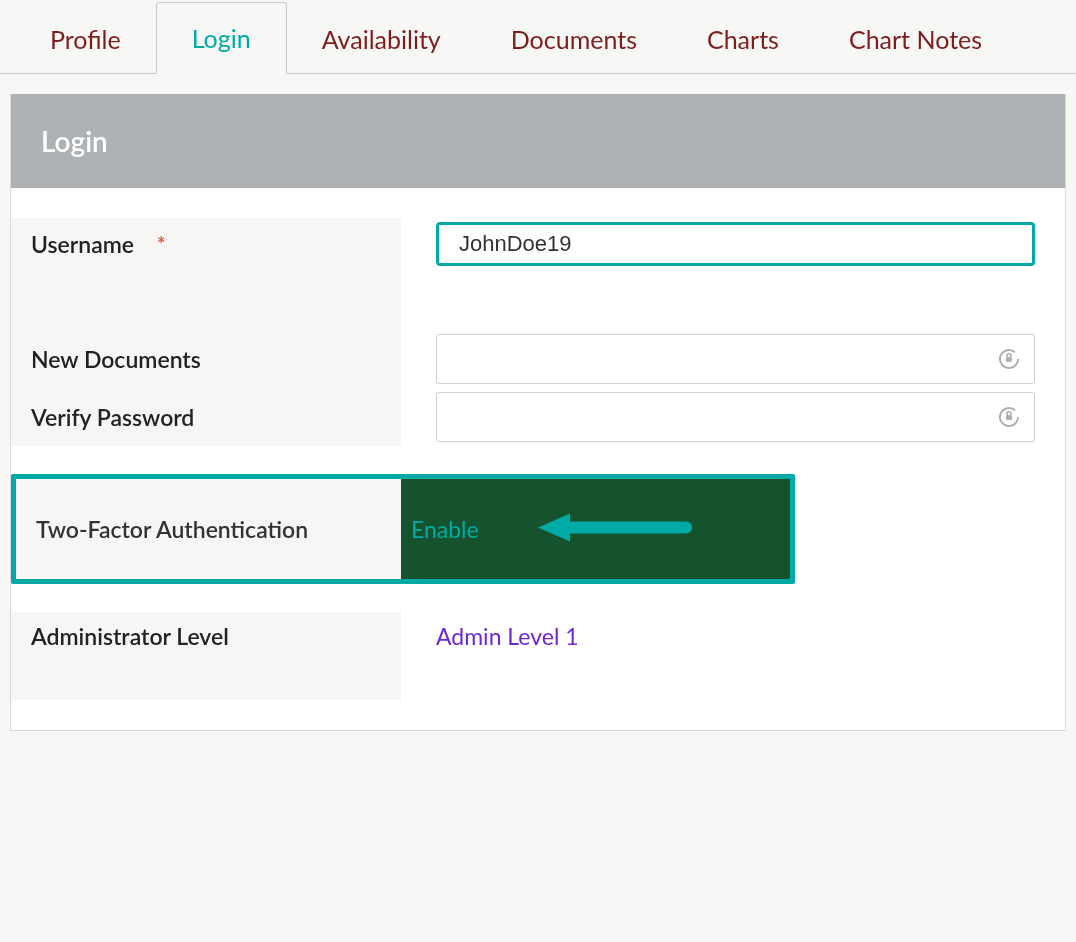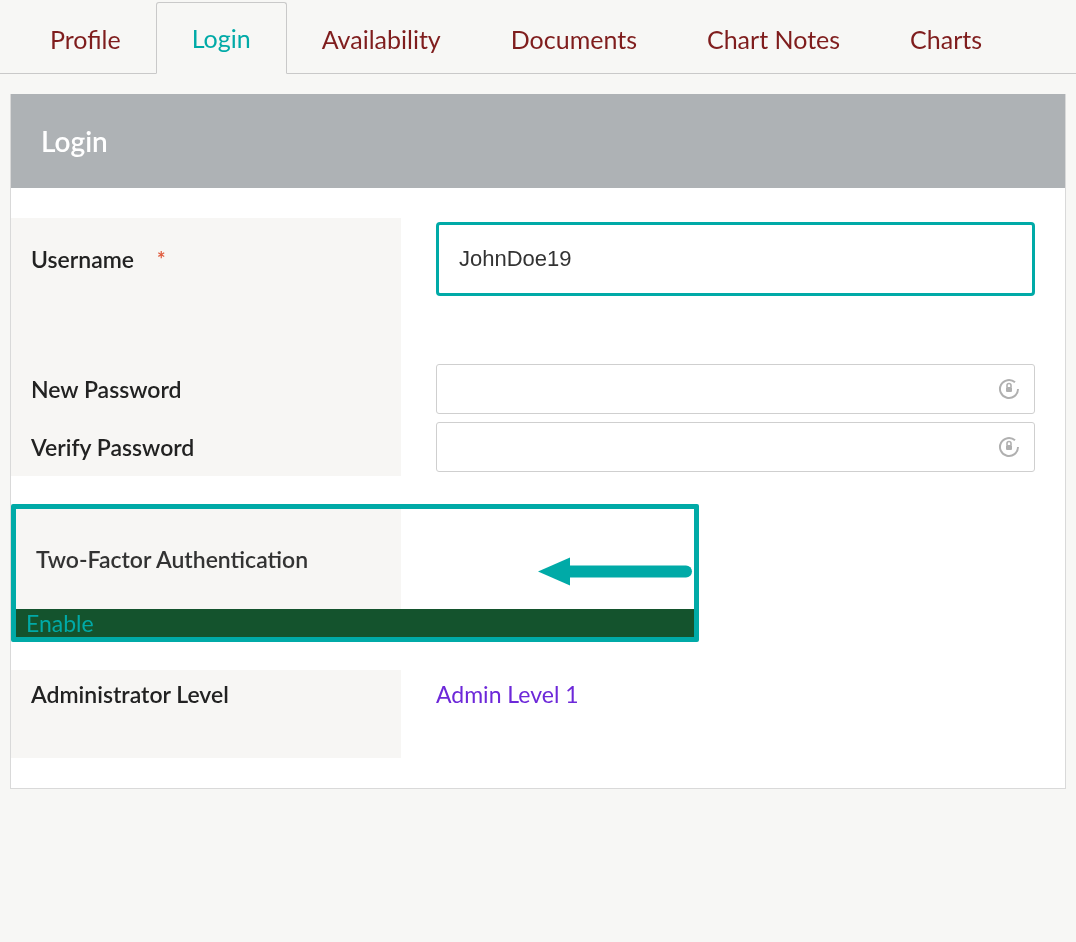--- a/index.html
+++ b/index.html
@@ -69,21 +69,21 @@
     gap: 19px;
   }
   .input-col {
     flex: 1;
     padding: 4px 0 4px 35px;
     display: flex;
     align-items: center;
   }
   .username-input {
     width: 100%;
-    height: 74px;
+    height: 44px;
     border: 3px solid #00aaa7;
     border-radius: 4px;
     font-size: 22px;
     color: #333;
     padding: 0 20px;
     outline: none;
   }
   .readonly-bar {
     width: 100%;
     height: 50px;
@@ -122,22 +122,21 @@
 
   .required-star { color: #e05c3e; font-size: 20px; margin-left: 4px; font-weight: 700; }
 
   
   .highlight-frame {
     margin: 28px 0 28px 0;
     display: flex;
     border: 5px solid #00aaa7;
     border-radius: 2px;
     position: relative;
-    width: 688px;
-    flex-direction: column;
+    width: 784px;
   }
   .highlight-label {
     width: 385px;
     background: #f7f6f4;
     padding: 36px 10px 36px 20px;
     font-size: 23px;
     font-weight: 600;
     flex-shrink: 0;
   }
   .highlight-value {
@@ -196,22 +195,22 @@
   .admin-section .label-col { padding-top: 10px; padding-bottom: 10px; }
 </style>
 </head>
 <body>
 
 <div class="tab-bar">
   <div class="tab">Profile</div>
   <div class="tab active">Login</div>
   <div class="tab">Availability</div>
   <div class="tab">Documents</div>
+  <div class="tab">Charts</div>
   <div class="tab">Chart Notes</div>
-  <div class="tab">Charts</div>
 </div>
 
 <div class="panel">
   <div class="panel-header">Login</div>
   <div class="panel-body">
 
     <div class="section">
       <div class="label-col">
         <span>Username</span>
         <span class="required-star">*</span>
@@ -221,21 +220,21 @@
       </div>
     </div>
 
     <div class="spacer-row">
       <div class="spacer-label"></div>
         <div class="spacer-input"></div>
     </div>
 
 
     <div class="section">
-      <div class="label-col">New Password</div>
+      <div class="label-col">New Documents</div>
       <div class="input-col">
         <div class="pw-wrap">
           <input class="pw-input" type="password" style="">
           <span class="pw-icon">
             <svg width="24" height="24" viewBox="0 0 24 24" fill="none" stroke="currentColor" stroke-width="2">
               <path d="M21 12a9 9 0 1 1-3-6.7"></path>
               <rect x="9" y="10" width="6" height="5" rx="1" fill="currentColor" stroke="none"></rect>
               <path d="M10 10V8.5a2 2 0 0 1 4 0V10" stroke-width="1.6"></path>
             </svg>
           </span>

